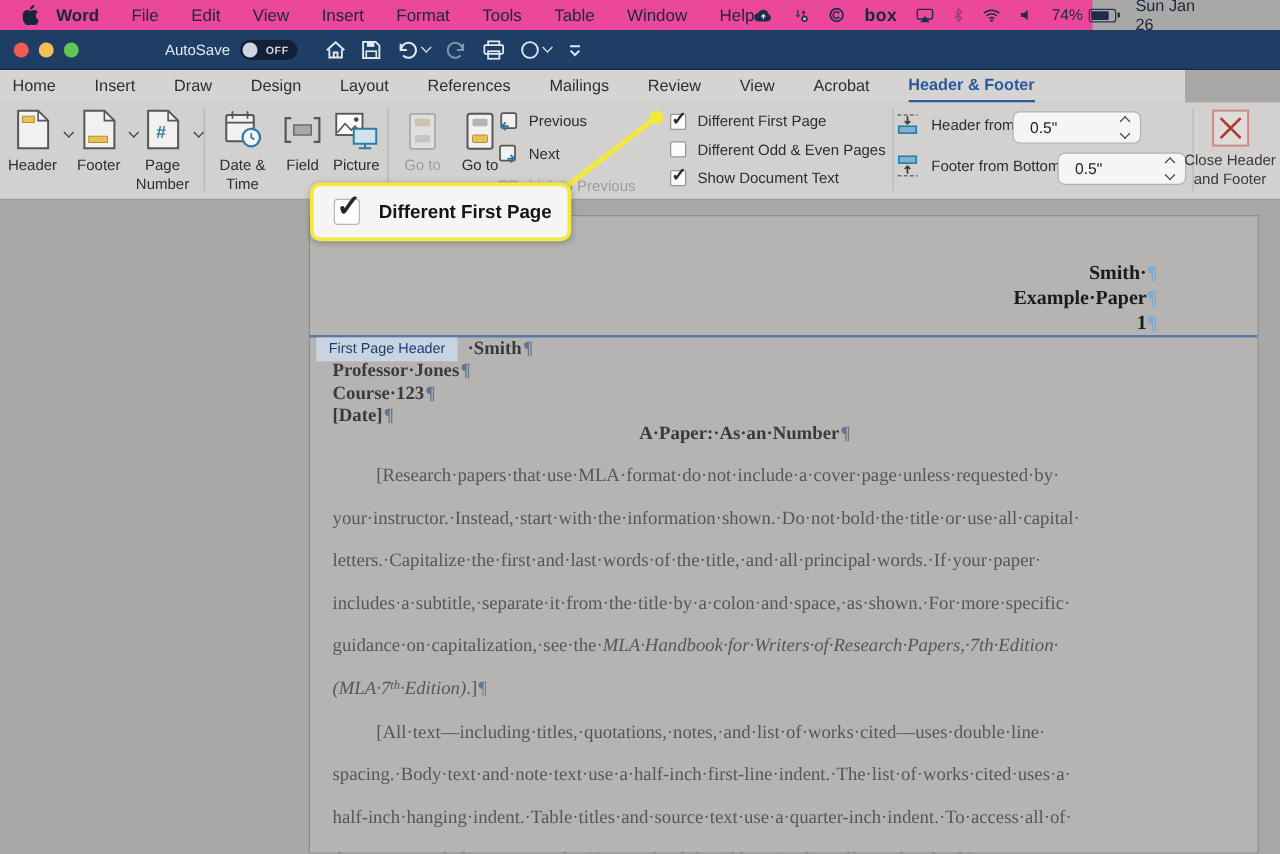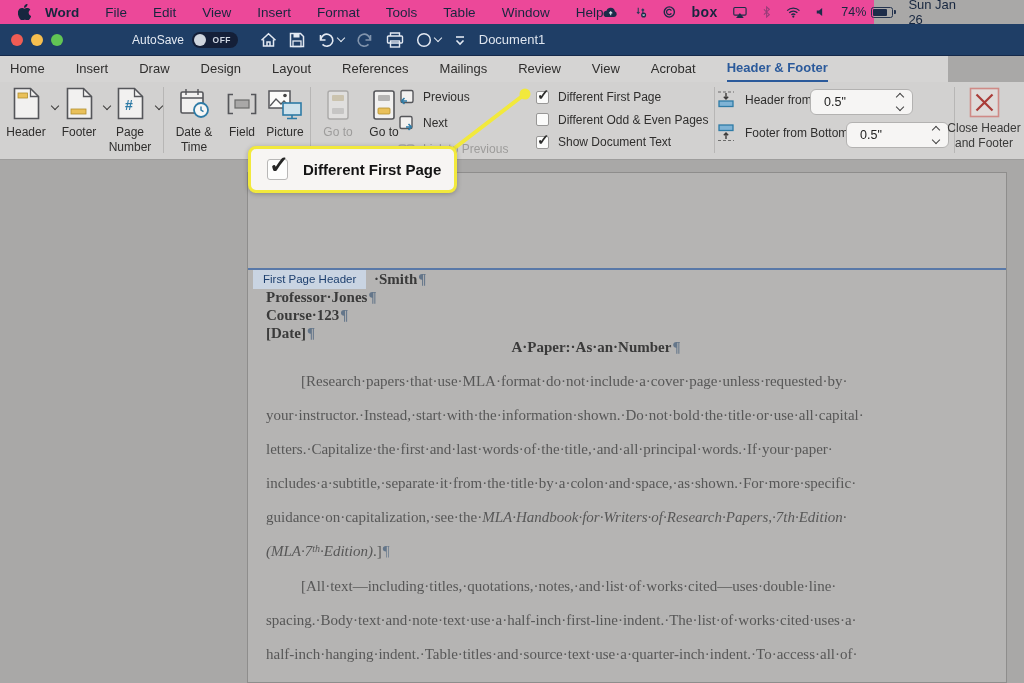--- a/index.html
+++ b/index.html
@@ -242,21 +242,20 @@
         </svg>
       <span class="chev"></span>
     </span>
     <span class="tb-ic">
       <svg width="14" height="14" viewBox="0 0 14 14">
           <path d="M3 4h8" stroke="#e3e9f2" stroke-width="1.6"></path>
           <path d="M3.5 7.5l3.5 3.5 3.5-3.5" fill="none" stroke="#e3e9f2" stroke-width="1.6"></path>
         </svg>
     </span>
   </span>
-  <span class="doc-title">Document1</span>
 </div>
 
 <div class="rtabs" id="ribbon-tabs">
     <span class="rtab">Home</span>
     <span class="rtab">Insert</span>
     <span class="rtab">Draw</span>
     <span class="rtab">Design</span>
     <span class="rtab">Layout</span>
     <span class="rtab">References</span>
     <span class="rtab">Mailings</span>
@@ -447,20 +446,25 @@
     <svg width="31" height="31" viewBox="0 0 31 31" style="margin:0 auto 3px; display:block;">
       <rect x="1.5" y="1.5" width="28" height="28" fill="#efe6e4" fill-opacity="0.45" stroke="#cf8a86" stroke-width="1.6"></rect>
       <path d="M7.5 7.5l16 16M23.5 7.5l-16 16" stroke="#a93c38" stroke-width="2.2"></path>
     </svg>
     <div style="width:76px;">Close Header and Footer</div>
   </div>
 </div>
 
 <div class="docarea">
   <div class="page">
+    <div class="page-header-block" id="hdr-block">
+        <div class="hline"><span>Smith·</span><span class="pil">¶</span></div>
+        <div class="hline"><span>Example·Paper</span><span class="pil">¶</span></div>
+        <div class="hline"><span>1</span><span class="pil">¶</span></div>
+      </div>
     <div class="hdr-line-rule"></div>
     <div class="hdr-tag">First Page Header</div>
   <div class="dline name" style="left: 126px; top: 98px;"><span>·Smith</span><span class="pil">¶</span></div>
       <div class="dline name" style="left: 18px; top: 116px;"><span>Professor·Jones</span><span class="pil">¶</span></div>
       <div class="dline name" style="left: 18px; top: 134px;"><span>Course·123</span><span class="pil">¶</span></div>
       <div class="dline name" style="left: 18px; top: 152px;"><span>[Date]</span><span class="pil">¶</span></div>
       <div class="dline title-line" style="left: 18px; width: 660px; top: 166px; text-align: center;"><span>A·Paper:·As·an·Number</span><span class="pil">¶</span></div>
       <div class="dline para ind" style="left: 18px; top: 200px;"><span>[Research·papers·that·use·MLA·format·do·not·include·a·cover·page·unless·requested·by·</span></div>
       <div class="dline para" style="left: 18px; top: 234px;"><span>your·instructor.·Instead,·start·with·the·information·shown.·Do·not·bold·the·title·or·use·all·capital·</span></div>
       <div class="dline para" style="left: 18px; top: 268px;"><span>letters.·Capitalize·the·first·and·last·words·of·the·title,·and·all·principal·words.·If·your·paper·</span></div>

